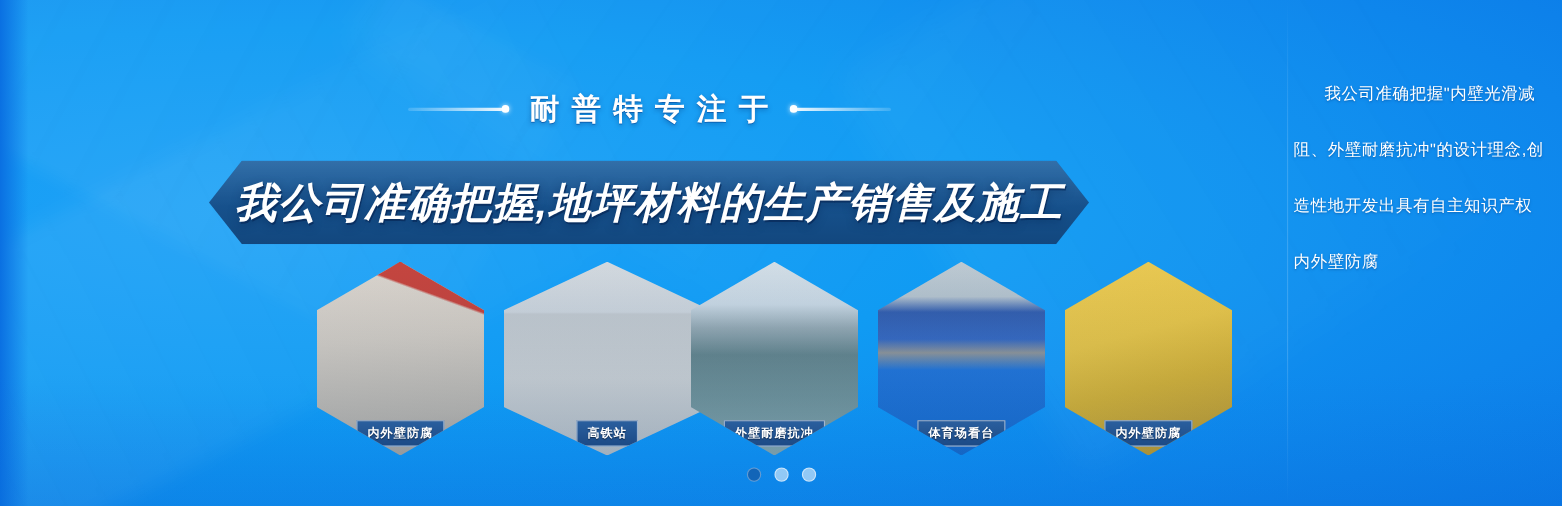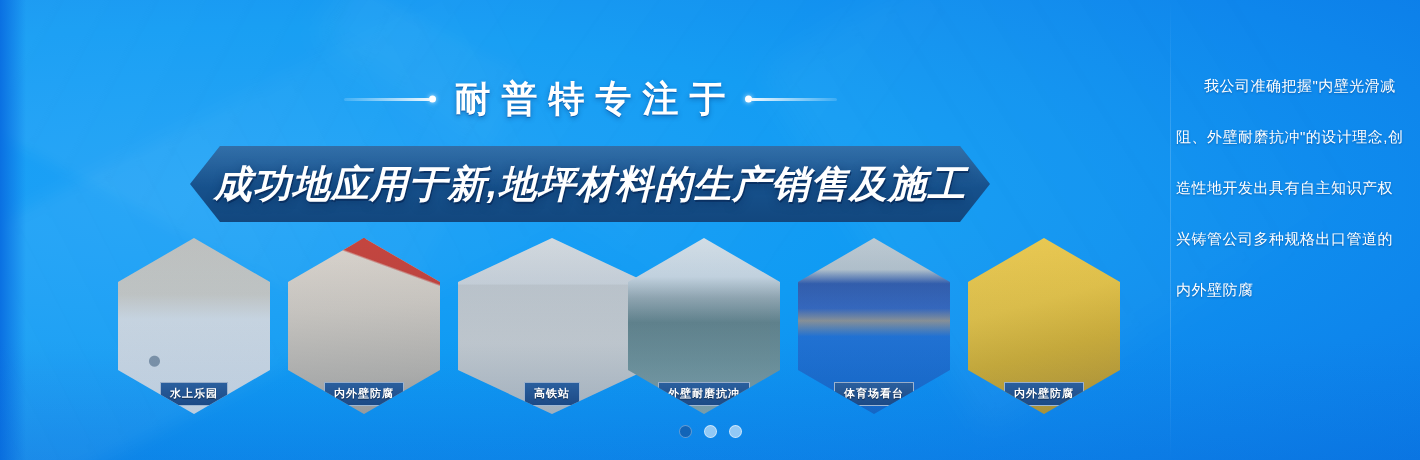--- a/index.html
+++ b/index.html
@@ -88,21 +88,21 @@
   }
   .deco-line .dot {
     position: absolute; top: 50%; right: -6px;
     width: 7px; height: 7px; border-radius: 50%;
     background: #ffffff;
     transform: translateY(-50%);
     box-shadow: 0 0 5px rgba(255,255,255,0.8);
   }
   .deco-line.right .dot { right: auto; left: -6px; }
   .subtitle-text {
-    font-size: 36px;
+    font-size: 27px;
     font-weight: bold;
     color: #ffffff;
     letter-spacing: 11px;
     text-indent: 11px;
     white-space: nowrap;
     text-shadow:
       0 1px 0 rgba(10,70,150,0.55),
       0 2px 5px rgba(5,55,125,0.45);
   }
 
@@ -259,29 +259,25 @@
       <span class="dot"></span>
     </span>
     <span class="subtitle-text">耐普特专注于</span>
     <span class="deco-line right">
       <span class="dot"></span>
     </span>
   </div>
 
   <div class="headline-wrap">
     <div class="headline-plate"></div>
-    <div class="headline-text">成功地应用于新,地坪材料的生产销售及施工</div>
+    <div class="headline-text">我公司准确把握,地坪材料的生产销售及施工</div>
   </div>
 
   <div class="gallery">
 
-    <div class="hex" style="left:0px;">
-      <div class="hex-photo ph-waterpark"></div>
-      <span class="hex-label">水上乐园</span>
-    </div>
 
     <div class="hex" style="left:170px;">
       <div class="hex-photo ph-floor"></div>
       <span class="hex-label">内外壁防腐</span>
     </div>
 
     <div class="hex" style="left:340px;padding-left:36px;">
       <div class="hex-photo ph-rail"></div>
       <span class="hex-label">高铁站</span>
     </div>
@@ -306,17 +302,16 @@
   <div class="dots">
     <span class="dot-item active"></span>
     <span class="dot-item"></span>
     <span class="dot-item"></span>
   </div>
 
   <div class="side-copy">
     <div class="side-line indent">我公司准确把握"内壁光滑减</div>
     <div class="side-line">阻、外壁耐磨抗冲"的设计理念,创</div>
     <div class="side-line">造性地开发出具有自主知识产权</div>
-    <div class="side-line">兴铸管公司多种规格出口管道的</div>
     <div class="side-line">内外壁防腐</div>
   </div>
 
 </div>
 
 </body></html>

